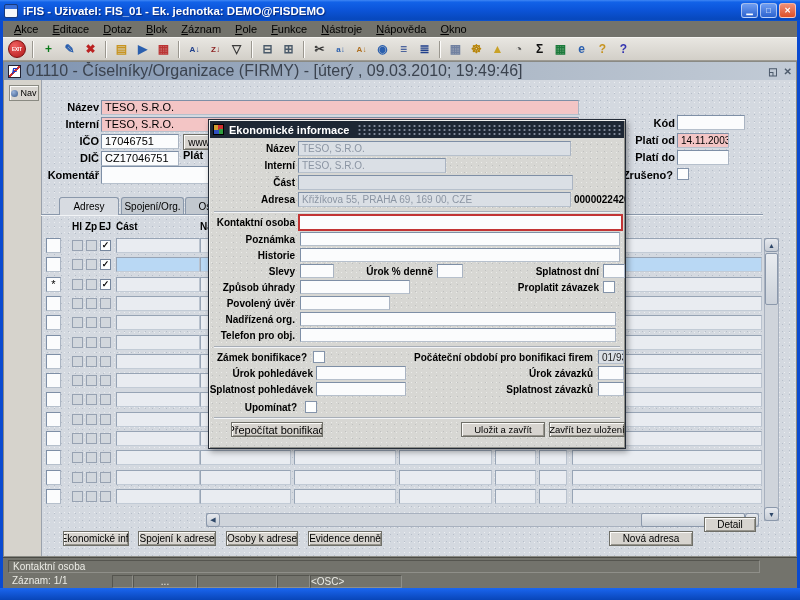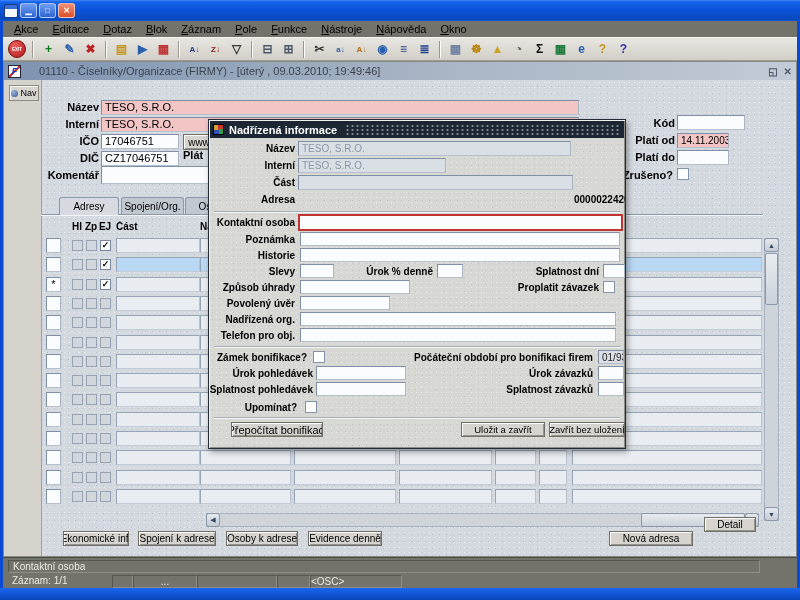--- a/index.html
+++ b/index.html
@@ -17,21 +17,21 @@
   .menu-item::first-letter{text-decoration:underline}
   .toolbar{position:absolute;left:3px;top:37px;width:794px;height:24px;background:linear-gradient(180deg,#e8e6e1,#d2cfc8);border-top:1px solid #f5f4f1;border-bottom:1px solid #9d9a92;display:flex;align-items:center;padding-left:5px;box-sizing:border-box}
   .tool{width:19px;height:19px;display:inline-flex;align-items:center;justify-content:center;font-size:12px;margin:0 1px;font-weight:bold}
   .tool.two{font-size:8px;letter-spacing:0}
   .tool-exit{width:18px;height:18px;border-radius:50%;background:radial-gradient(circle at 35% 30%,#f06060,#b01818);color:#fff;font-size:4.5px;font-weight:bold;display:inline-flex;align-items:center;justify-content:center;margin-right:2px;border:1px solid #7a0f0f;box-sizing:border-box}
   .tsep{width:1px;height:17px;background:#9a978f;border-right:1px solid #fdfcfa;margin:0 4px}
   
   .mdi{position:absolute;left:3px;top:61px;width:794px;height:496px;background:#d4d0c8;border:1px solid #8a8a84;box-sizing:border-box}
   .mdi-titlebar{position:absolute;left:0;top:0;width:792px;height:18px;background:linear-gradient(90deg,#7e93b1,#a9b5c4 55%,#c2cbd6);display:flex;align-items:center;padding:0 4px;box-sizing:border-box}
   .ifis-ico{width:13px;height:13px;background:linear-gradient(135deg,rgba(0,0,0,0) 45%,#d03030 45%,#d03030 55%,rgba(0,0,0,0) 55%),#fff;border:1px solid #223;box-sizing:border-box;color:#1a3ac8;font-size:9px;font-weight:bold;font-style:italic;text-align:center;line-height:11px}
-  .mdi-title{font-size:11px;color:#3b434f;margin-left:18px;flex:1;white-space:nowrap;overflow:hidden}
+  .mdi-title{font-size:16px;color:#3b434f;margin-left:5px;flex:1;white-space:nowrap;overflow:hidden}
   .mdi-btn{color:#4c5a6b;font-size:10px;margin-left:6px;font-weight:bold}
   .mdi-body{position:absolute;left:0;top:18px;width:792px;height:476px;background:#d6d3cc}
   .canvas{position:absolute;left:37px;top:0;width:755px;height:476px;background-color:#d4d9e0;background-image:radial-gradient(circle,rgba(255,255,255,.55) .5px,rgba(0,0,0,0) .6px),radial-gradient(circle,rgba(105,120,140,.28) .5px,rgba(0,0,0,0) .6px);background-size:5px 5px,7px 7px;background-position:0 0,2px 3px;border-left:1px solid #9aa2ad;box-sizing:border-box}
   .navbtn{position:absolute;left:5px;top:5px;width:30px;height:16px;background:#d8d5d0;border:1px solid #8a8a82;box-shadow:inset 1px 1px 0 #fbfaf8;font-size:9px;display:flex;align-items:center;justify-content:center;gap:2px;box-sizing:border-box}
   .navdot{width:7px;height:7px;border-radius:50%;background:radial-gradient(circle at 35% 30%,#9ab4dc,#3a5a8a)}
   
   .lbl{position:absolute;font-size:11px;font-weight:bold;color:#000;text-align:right;line-height:15px;height:15px;white-space:nowrap}
   .fld{position:absolute;box-sizing:border-box;border:1px solid #7e8fa6;border-bottom-color:#b6c0cc;border-right-color:#aab4c2;background:#fbfcfd;font-size:11px;line-height:13px;padding:0 3px;color:#000;white-space:nowrap;overflow:hidden}
   .fld.pink{background:#f3c5c5}
   .fld.dis{background:#dadfe5;color:#8b95a3}
@@ -66,20 +66,21 @@
   .bframe{position:absolute;left:0;top:588px;width:800px;height:12px;background:linear-gradient(180deg,#1a66f0,#0845b8)}
   .sborder{position:absolute;top:21px;height:567px;width:3px;background:#0a4ad0}
 </style>
 </head>
 <body>
 
 <div class="screen">
 
   <div class="xp-titlebar">
     <span class="app-ico"></span>
+    <span class="xp-title">iFIS - Uživatel: FIS_01 - Ek. jednotka: DEMO@FISDEMO</span>
     <span class="xpbtn mm">▁</span>
     <span class="xpbtn mm">□</span>
     <span class="xpbtn cl">✕</span>
   </div>
   <div class="sborder" style="left:0"></div>
   <div class="sborder" style="left:797px"></div>
 
   <div class="menubar" id="menubar">
       <span class="menu-item">Akce</span>
       <span class="menu-item">Editace</span>
@@ -345,30 +346,31 @@
       <div class="btn" style="left:59px;top:451px;width:66px;height:15px">Ekonomické inf.</div>
       <div class="btn" style="left:134px;top:451px;width:78px;height:15px">Spojení k adrese</div>
       <div class="btn" style="left:222px;top:451px;width:72px;height:15px">Osoby k adrese</div>
       <div class="btn" style="left:304px;top:451px;width:74px;height:15px">Evidence denně</div>
       <div class="btn" style="left:605px;top:451px;width:84px;height:15px">Nová adresa</div>
       <div class="btn" style="left:700px;top:437px;width:52px;height:15px">Detail</div>
 
       <div class="dlg">
         <div class="dlg-titlebar">
           <span class="dlg-ico"></span>
-          <span class="dlg-title">Nadřízená informace</span>
+          <span class="dlg-title">Ekonomické informace</span>
           <span class="dlg-dots"></span>
         </div>
         <div class="lbl" style="left:0;top:22px;width:86px">Název</div>
         <div class="fld dis" style="left:89px;top:21px;width:273px;height:15px">TESO, S.R.O.</div>
         <div class="lbl" style="left:0;top:39px;width:86px">Interní</div>
         <div class="fld dis" style="left:89px;top:38px;width:148px;height:15px">TESO, S.R.O.</div>
         <div class="lbl" style="left:0;top:56px;width:86px">Část</div>
         <div class="fld gray" style="left:89px;top:55px;width:275px;height:15px"></div>
         <div class="lbl" style="left:0;top:73px;width:86px">Adresa</div>
+        <div class="fld dis" style="left:89px;top:72px;width:273px;height:15px">Křižíkova 55, PRAHA 69, 169 00, CZE</div>
         <div style="position:absolute;left:365px;top:74px;width:48px;text-align:right;font-size:10px;font-weight:bold">0000022420</div>
         <div class="groove" style="left:5px;top:91px;width:406px"></div>
 
         <div class="lbl" style="left:0;top:96px;width:86px">Kontaktní osoba</div>
         <div class="fld req" style="left:89px;top:94px;width:325px;height:17px"></div>
         <div class="lbl" style="left:0;top:113px;width:86px">Poznámka</div>
         <div class="fld" style="left:91px;top:112px;width:320px;height:14px"></div>
         <div class="lbl" style="left:0;top:129px;width:86px">Historie</div>
         <div class="fld" style="left:91px;top:128px;width:320px;height:14px"></div>
 

